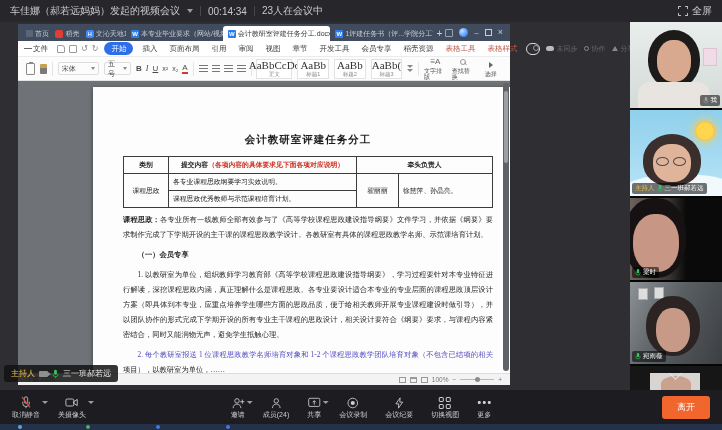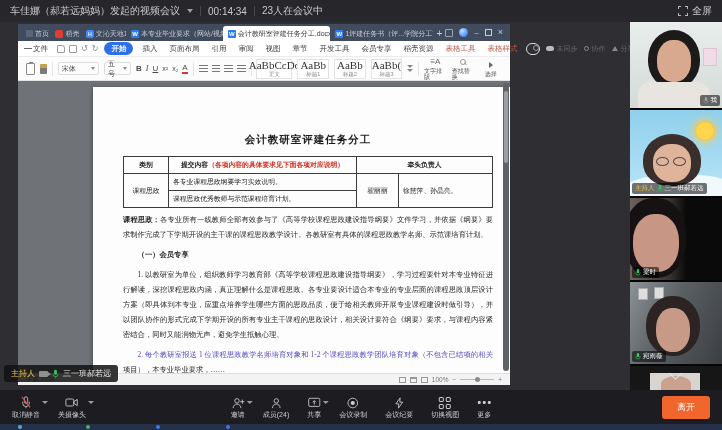--- a/index.html
+++ b/index.html
@@ -51,21 +51,21 @@
   .wps-menu{height:16px;background:#fff;border-bottom:1px solid #ececec;display:flex;align-items:center;gap:6px;
             padding:0 6px;font-size:7.5px;color:#3c3c3c;flex:none;}
   .hamb{width:8px;height:7px;border-top:1px solid #666;border-bottom:1px solid #666;position:relative;}
   .hamb::before{content:"";position:absolute;left:0;top:2px;width:8px;height:1px;background:#666;}
   .qicons{display:flex;align-items:center;gap:4px;color:#8a8a8a;font-size:8px;}
   .qi{width:8px;height:8px;border:1px solid #9a9a9a;border-radius:1px;}
   .qi.save{border-radius:1px 3px 1px 1px;}
   .undo::before{content:"\21BA";}
   .redo::before{content:"\21BB";}
   .mitm{padding:1px 3px;border-radius:7px;cursor:default;white-space:nowrap;}
-  .mitm.active{background:#2e6fe8;color:#fff;padding:1.5px 7px;font-weight:bold;}
+  .mitm.active{background:#2e6fe8;color:#fff;padding:1.5px 7px;}
   .mitm.accent{color:#bb5a4b;}
   .wsearch{display:flex;align-items:center;gap:3px;border:1px solid #ddd;border-radius:8px;height:12px;padding:0 6px;color:#9a9a9a;font-size:7px;width:104px;white-space:nowrap;overflow:hidden;}
   .mag{position:relative;width:7px;height:7px;flex:none;}
   .mag::before{content:"";position:absolute;left:0;top:0;width:4px;height:4px;border:1px solid #9a9a9a;border-radius:50%;}
   .mag::after{content:"";position:absolute;left:4.5px;top:4.5px;width:2.5px;height:1px;background:#9a9a9a;transform:rotate(45deg);}
   .wacct{margin-left:auto;display:flex;align-items:center;gap:7px;color:#666;font-size:7px;white-space:nowrap;}
   .cloudi{width:8px;height:5px;background:#bbb;border-radius:3px;}
   .pers{width:5px;height:5px;border:1px solid #888;border-radius:50%;position:relative;}
   .sharei{width:0;height:0;border-left:3px solid transparent;border-right:3px solid transparent;border-bottom:5px solid #888;}
   .vdots::before{content:"\22EE";color:#888;}
@@ -388,21 +388,21 @@
               </tr>
               <tr>
                 <td>课程思政优秀教师与示范课程培育计划。</td>
               </tr>
             </tbody>
               </table>
             <div class="doc-body">
               <p><b>课程思政：</b><span>各专业所有一线教师全部有效参与了《高等学校课程思政建设指导纲要》文件学习，并依据《纲要》要求制作完成了下学期开设的主干课的课程思政教学设计。各教研室有具体的课程思政教学名师、示范课培育计划。</span></p>
               <p class="ind" style="font-weight:bold">（一）会员专享</p>
               <p class="ind">1. 以教研室为单位，组织教师学习教育部《高等学校课程思政建设指导纲要》，学习过程要针对本专业特征进行解读，深挖课程思政内涵，真正理解什么是课程思政。各专业要设计适合本专业的专业层面的课程思政顶层设计方案（即具体到本专业，应重点培养学生哪些方面的思政品质，便于给相关教师开展专业课程建设时做引导），并以团队协作的形式完成下学期开设的所有专业主干课程的思政设计，相关设计要符合《纲要》要求，与课程内容紧密结合，同时又能润物无声，避免学生抵触心理。</p>
-              <p class="ind"><span class="blue">2. 每个教研室报送 1 位课程思政教学名师培育对象和 1-2 个课程思政教学团队培育对象（不包含已结项的相关</span><span>项目），本专业毕业要求，……</span></p>
+              <p class="ind"><span class="blue">2. 每个教研室报送 1 位课程思政教学名师培育对象和 1-2 个课程思政教学团队培育对象（不包含已结项的相关</span><span>项目），以教研室为单位，……</span></p>
             </div>
           </div>
           <div class="vscroll">
               <div class="vthumb"></div>
             </div>
         </div>
 
         <div class="wps-status">
           <span>字数:2650</span>
           <span class="ws-right">

